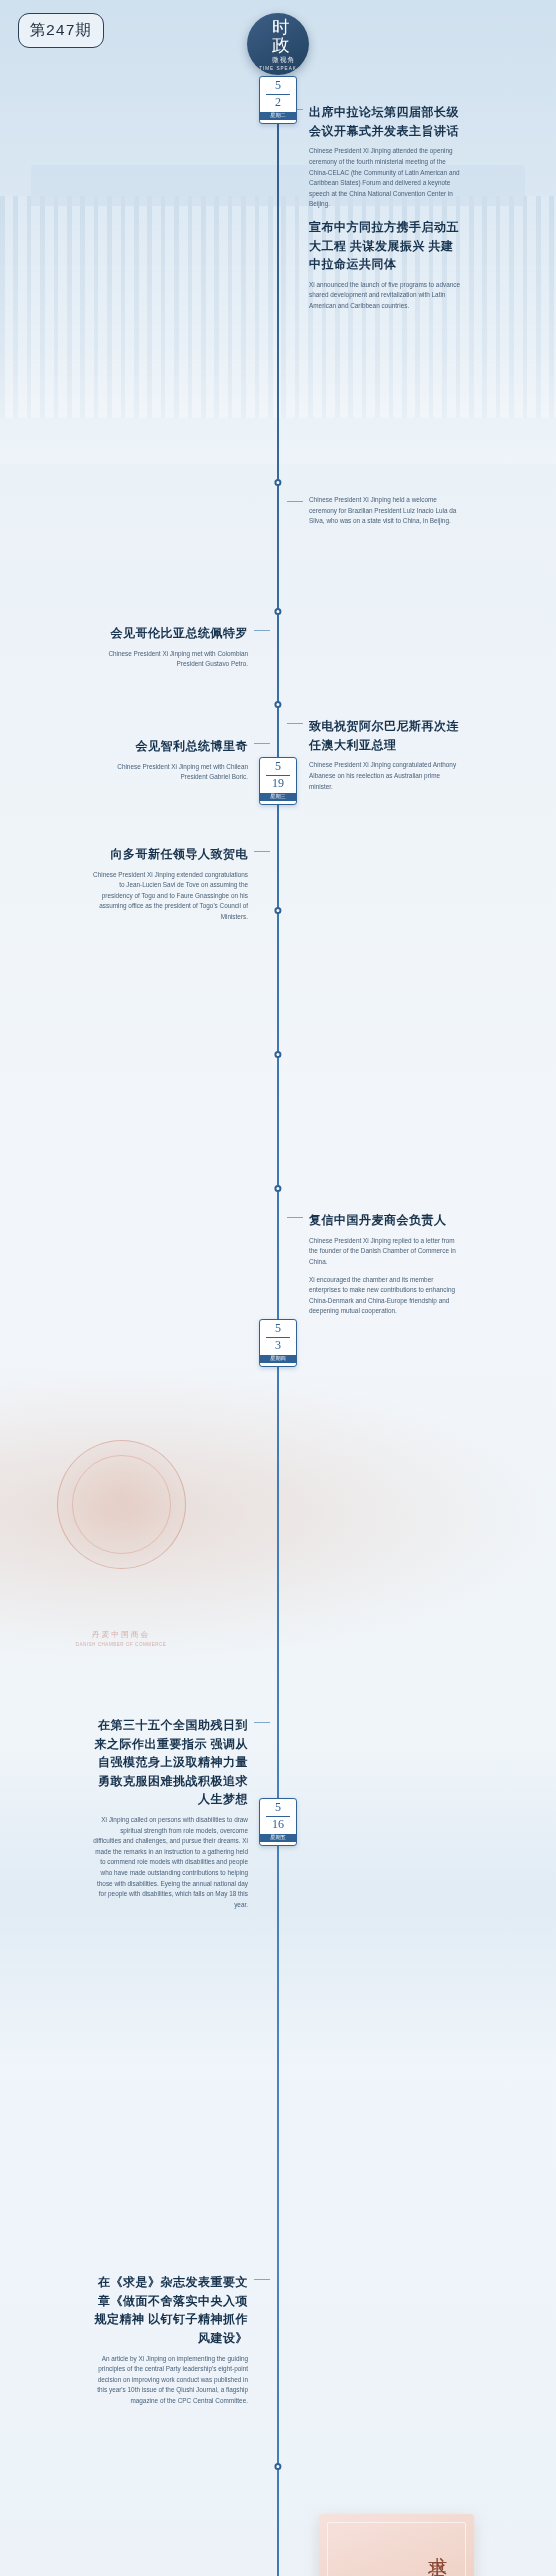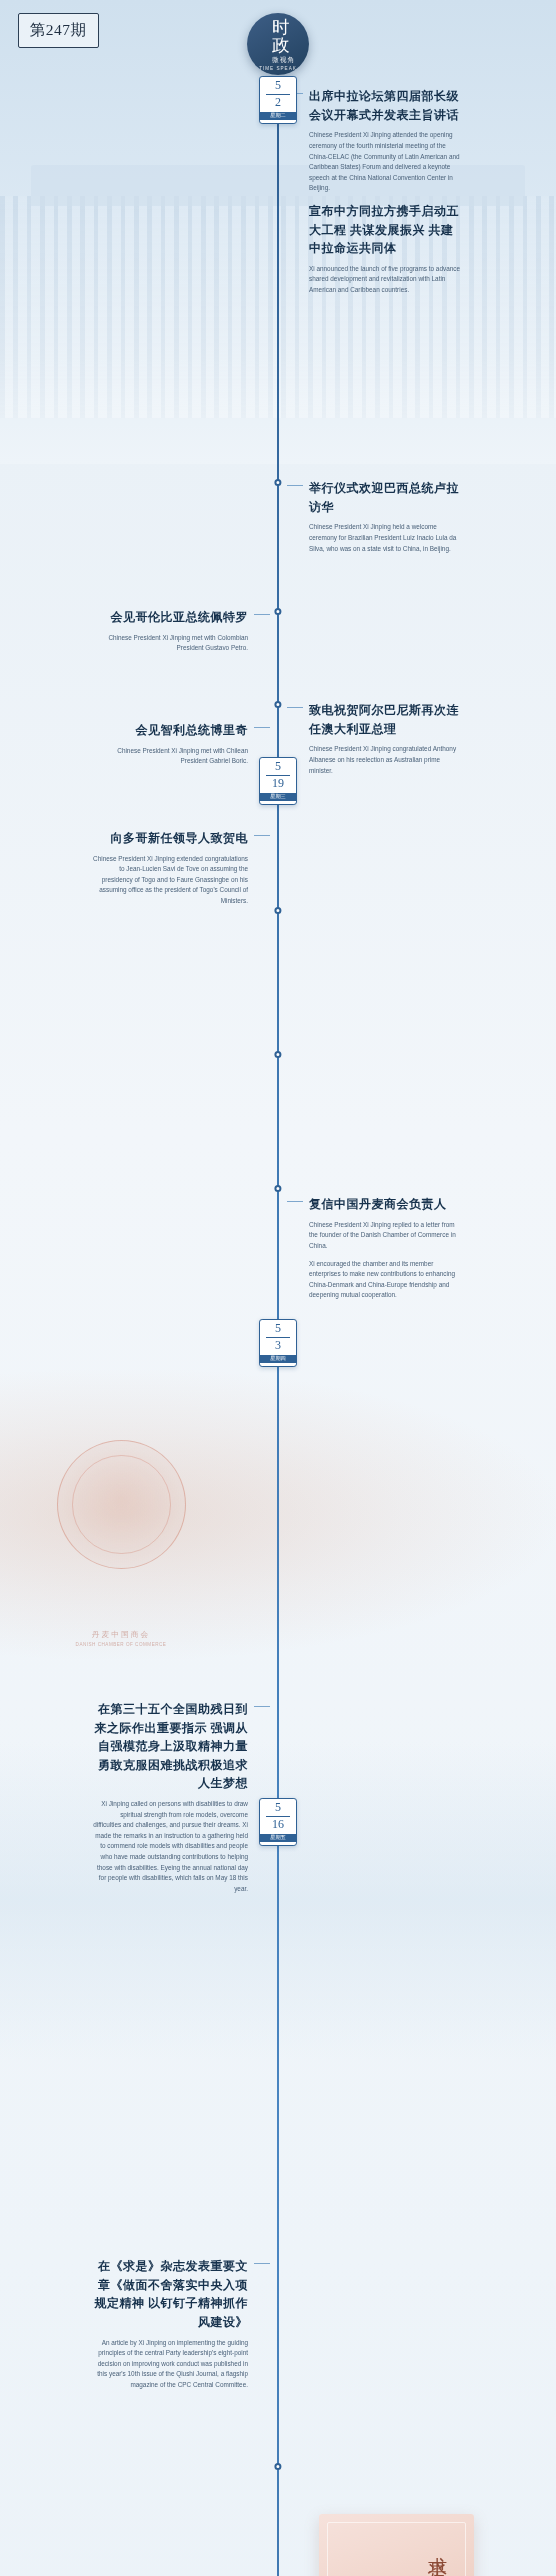--- a/index.html
+++ b/index.html
@@ -107,25 +107,25 @@
     letter-spacing: 5.2px;
     font-family: "Liberation Serif", serif;
   }
 
   
   .issue-badge {
     position: absolute;
     left: 17.5px; top: 13.4px;
     padding: 5.2px 11.3px 6.2px;
     border: 1px solid #2c3f55;
-    border-radius: 2px;
+    border-radius: 11px;
     background: rgba(255,255,255,0.55);
     font-size: 15.5px;
     color: #1f2f42;
-    font-family: Liberation Serif, serif;
+    font-family: Liberation Mono, monospace;
     letter-spacing: 0.5px;
   }
   .brand {
     position: absolute;
     left: 50%; top: 13.4px;
     transform: translateX(-50%);
     width: 62px; height: 62px;
     border-radius: 50%;
     background: linear-gradient(150deg, #3d5e86 0%, #22415f 100%);
     color: #fff;
@@ -212,20 +212,21 @@
     background: #ffffff;
     border: 2.1px solid #2f6195;
     border-radius: 50%;
     z-index: 4;
   }
 
   
   .entry {
     position: absolute;
     width: 155px;
+    margin-top: 16px;
   }
   .entry.right { left: 309px; }
   .entry.left  { left: 93px; text-align: right; }
 
   .entry h3 {
     margin: 0 0 6.2px 0;
     font-size: 12px;
     line-height: 1.55;
     color: #17324d;
     font-family: "Liberation Serif", serif;
@@ -318,21 +319,20 @@
   <div class="entry right" style="top:87px">
     <span class="tick"></span>
     <h3>出席中拉论坛第四届部长级会议开幕式并发表主旨讲话</h3>
     <p>Chinese President Xi Jinping attended the opening ceremony of the fourth ministerial meeting of the China-CELAC (the Community of Latin American and Caribbean States) Forum and delivered a keynote speech at the China National Convention Center in Beijing.</p>
     <h3 class="sub">宣布中方同拉方携手启动五大工程 共谋发展振兴 共建中拉命运共同体</h3>
     <p>Xi announced the launch of five programs to advance shared development and revitalization with Latin American and Caribbean countries.</p>
   </div>
 
   <div class="entry right" style="top:479px">
     <span class="tick"></span>
-    <h3>举行仪式欢迎巴西总统卢拉访华</h3>
     <p>Chinese President Xi Jinping held a welcome ceremony for Brazilian President Luiz Inacio Lula da Silva, who was on a state visit to China, in Beijing.</p>
   </div>
 
 
   <div class="entry right" style="top:701px">
     <span class="tick"></span>
     <h3>致电祝贺阿尔巴尼斯再次连任澳大利亚总理</h3>
     <p>Chinese President Xi Jinping congratulated Anthony Albanese on his reelection as Australian prime minister.</p>
   </div>
 

